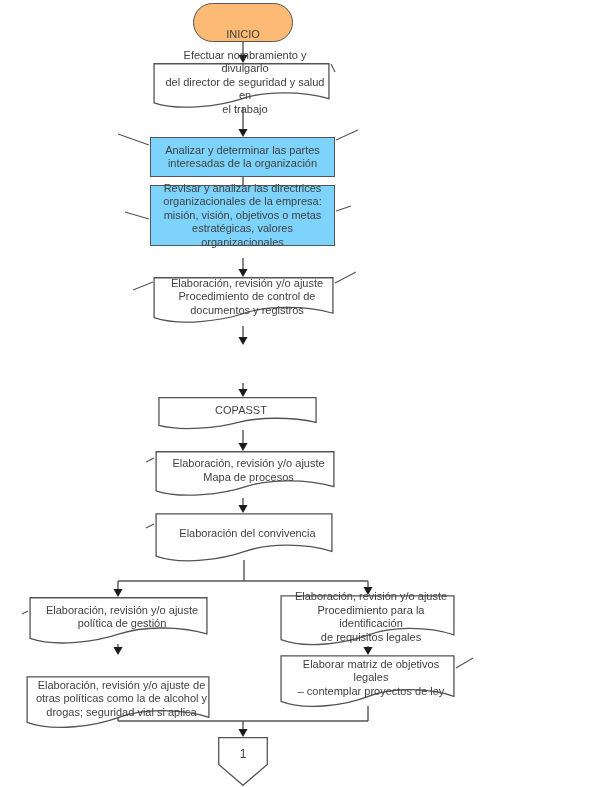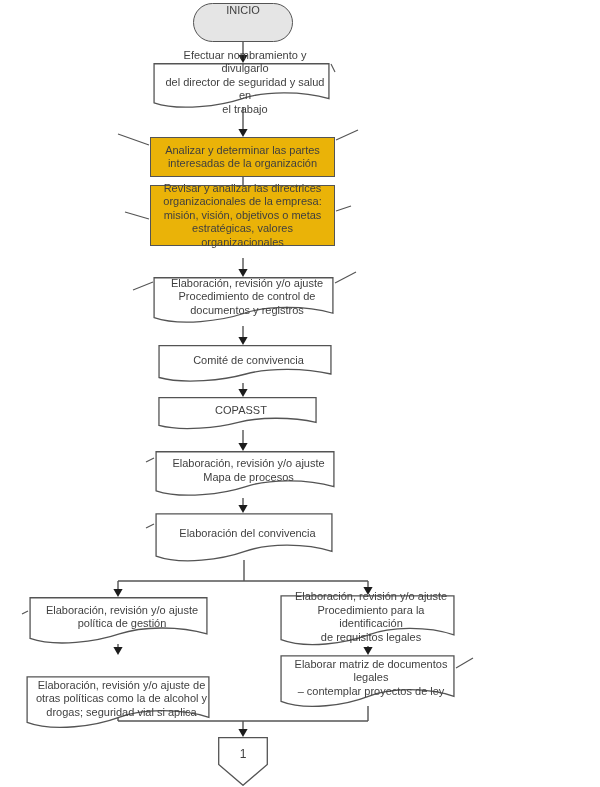--- a/index.html
+++ b/index.html
@@ -12,26 +12,26 @@
   .connectors{position:absolute;left:0;top:0;width:600px;height:787px;}
   .connectors line{stroke:var(--line,#545454);stroke-width:1.4;fill:none;}
   .connectors .tick{stroke-width:1.1;}
   .connectors polygon.arrow{fill:var(--arrow,#1c1c1c);stroke:none;}
   .node{
     position:absolute;box-sizing:border-box;
     font-size:11px;line-height:13.5px;text-align:center;
   }
   .label{white-space:pre-line;}
   .node.rect{
-    border:1.4px solid var(--line,#545454);background:#eab308;
+    border:1.4px solid var(--line,#545454);background:#7dd3fc;
     display:flex;align-items:center;justify-content:center;
   }
   .node.terminator{
-    border:1.4px solid var(--line,#545454);background:#e5e5e5;border-radius:20px;
-    display:flex;align-items:flex-start;justify-content:center;
+    border:1.4px solid var(--line,#545454);background:#fdba74;border-radius:20px;
+    display:flex;align-items:flex-end;justify-content:center;
   }
   .node.doc .shape, .node.offpage .shape{
     position:absolute;left:0;top:0;width:100%;height:100%;display:block;
   }
   .node .shape path, .node .shape polygon{
     fill:#ffffff;stroke:var(--line,#545454);stroke-width:1.3;
   }
   .node.doc .label{
     position:absolute;left:2px;right:2px;top:0;bottom:20%;
     display:flex;align-items:center;justify-content:center;margin-left:7px;
@@ -121,26 +121,20 @@
 
   <div class="node doc" style="left:153px;top:277px;width:181px;height:50px">
     <svg class="shape" viewBox="0 0 100 40" preserveAspectRatio="none" aria-hidden="true">
       <path vector-effect="non-scaling-stroke" d="M0.6,0.6 H99.4 V29 C84,22.5 63,23 50.5,29 C38,35 15,39.5 0.6,32.5 Z"></path>
     </svg>
     <div class="label">Elaboración, revisión y/o ajuste
 Procedimiento de control de
 documentos y registros</div>
   </div>
 
-  <div class="node doc" style="left:158px;top:345px;width:174px;height:40px">
-    <svg class="shape" viewBox="0 0 100 40" preserveAspectRatio="none" aria-hidden="true">
-      <path vector-effect="non-scaling-stroke" d="M0.6,0.6 H99.4 V29 C84,22.5 63,23 50.5,29 C38,35 15,39.5 0.6,32.5 Z"></path>
-    </svg>
-    <div class="label">Comité de convivencia</div>
-  </div>
 
   <div class="node doc" style="left:158px;top:397px;width:159px;height:35px">
     <svg class="shape" viewBox="0 0 100 40" preserveAspectRatio="none" aria-hidden="true">
       <path vector-effect="non-scaling-stroke" d="M0.6,0.6 H99.4 V29 C84,22.5 63,23 50.5,29 C38,35 15,39.5 0.6,32.5 Z"></path>
     </svg>
     <div class="label">COPASST</div>
   </div>
 
   <div class="node doc" style="left:155px;top:451px;width:180px;height:49px">
     <svg class="shape" viewBox="0 0 100 40" preserveAspectRatio="none" aria-hidden="true">
@@ -180,21 +174,21 @@
     </svg>
     <div class="label">Elaboración, revisión y/o ajuste
 Procedimiento para la identificación
 de requisitos legales</div>
   </div>
 
   <div class="node doc" style="left:280px;top:655px;width:175px;height:57px">
     <svg class="shape" viewBox="0 0 100 40" preserveAspectRatio="none" aria-hidden="true">
       <path vector-effect="non-scaling-stroke" d="M0.6,0.6 H99.4 V29 C84,22.5 63,23 50.5,29 C38,35 15,39.5 0.6,32.5 Z"></path>
     </svg>
-    <div class="label">Elaborar matriz de documentos legales
+    <div class="label">Elaborar matriz de objetivos legales
 – contemplar proyectos de ley</div>
   </div>
 
   <div class="node offpage" style="left:218px;top:737px;width:50px;height:49px">
     <svg class="shape" viewBox="0 0 50 49" preserveAspectRatio="none" aria-hidden="true">
       <polygon vector-effect="non-scaling-stroke" points="0.7,0.7 49.3,0.7 49.3,27.5 25,48.3 0.7,27.5"></polygon>
     </svg>
     <div class="label">1</div>
   </div>
 

